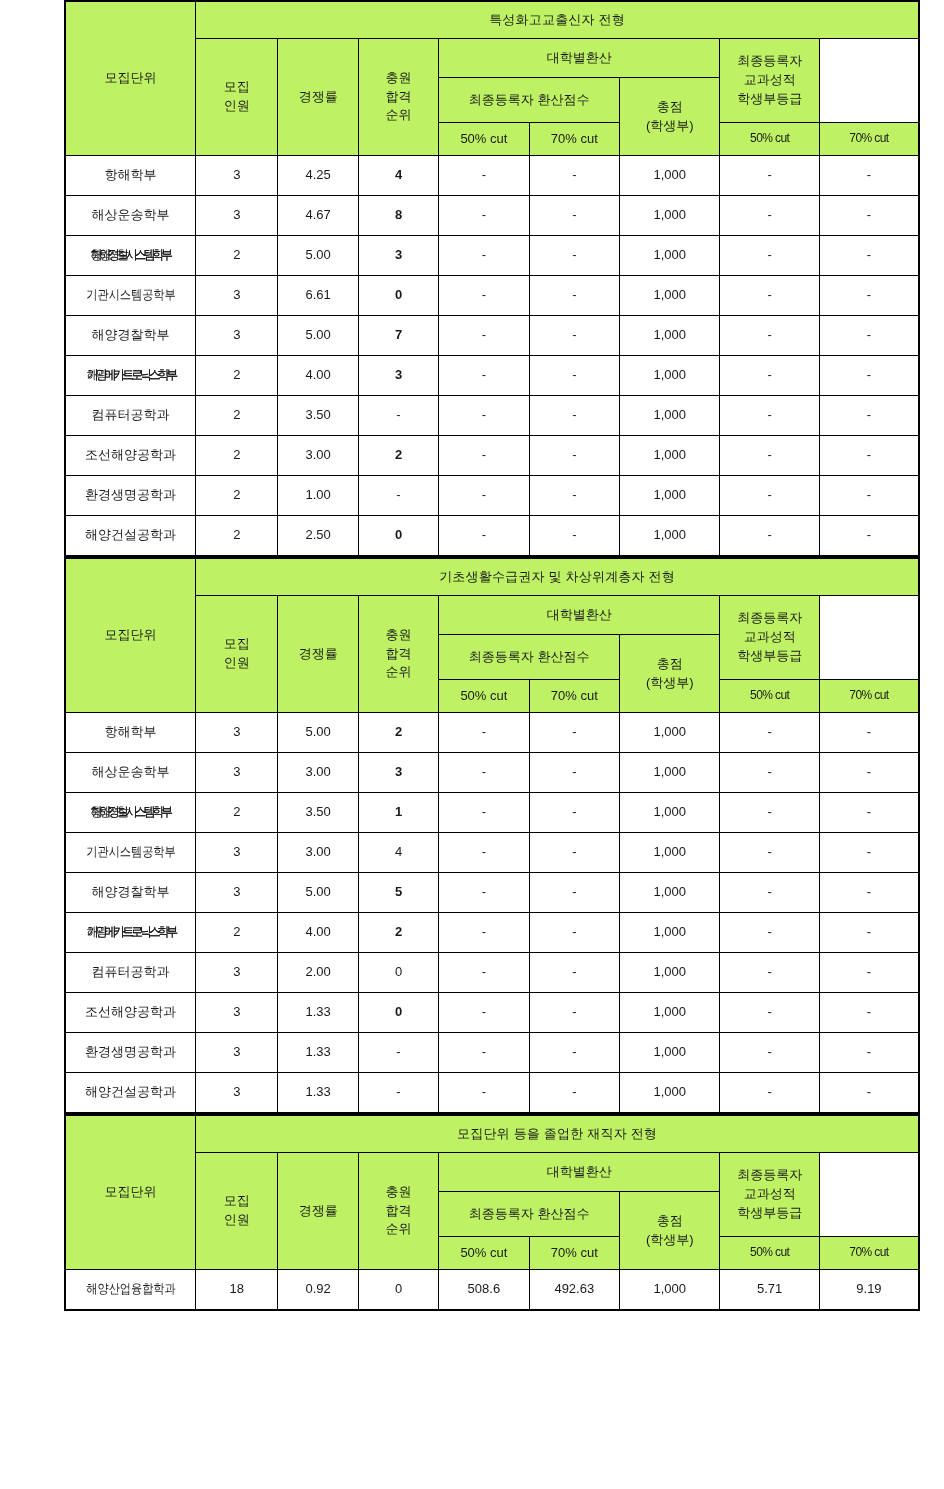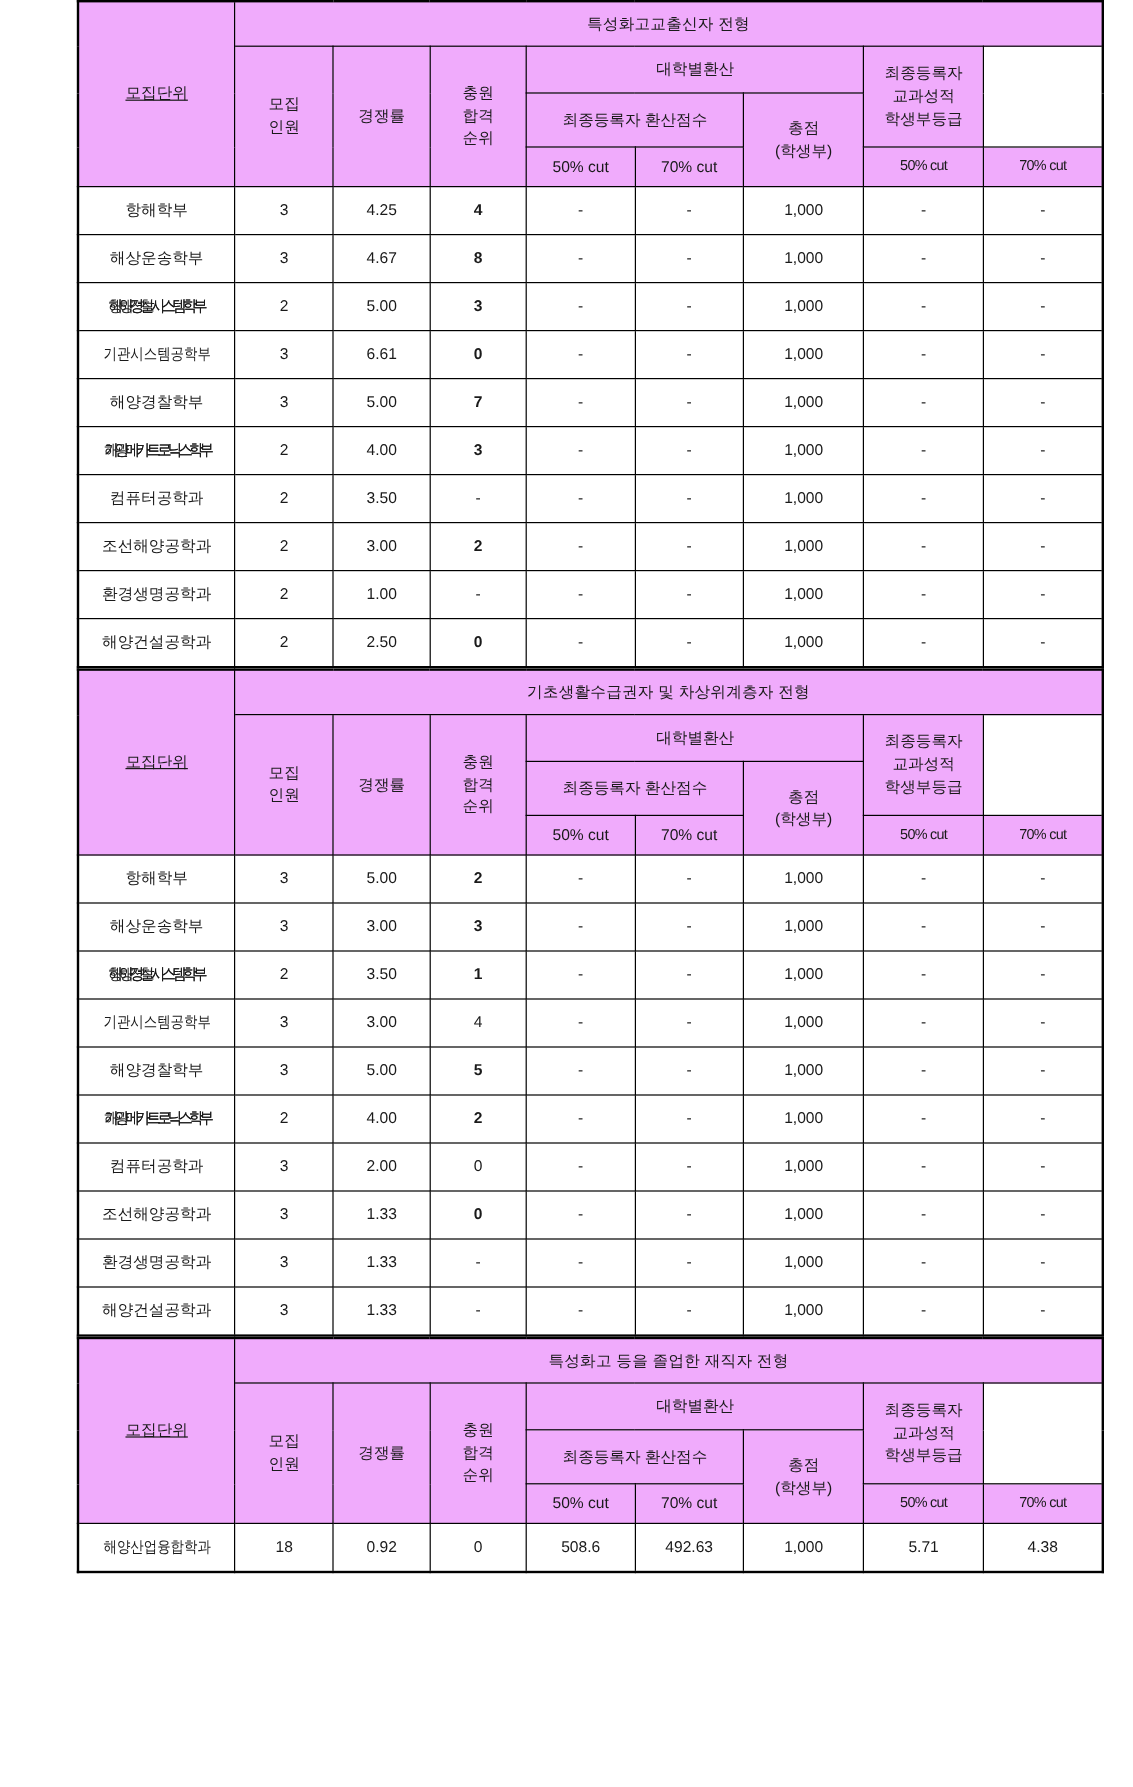--- a/index.html
+++ b/index.html
@@ -48,31 +48,30 @@
 
   
   table.adm.tbl {
     border-top: 2px solid #000;
     border-bottom: 2px solid #000;
     border-left: 2px solid #000;
     border-right: 2px solid #000;
   }
 
   .hdr {
-    background: #f0abfc;
+    background: #bef264;
   }
 
   .hdr-title {
     font-size: 13.5px;
     letter-spacing: 0.2px;
   }
 
   .unit-head {
     font-size: 13.5px;
-    text-decoration: underline;
   }
 
   .multi {
     font-size: 13px;
     line-height: 1.55;
   }
 
   .cutlbl {
     font-size: 12.5px;
   }
@@ -455,21 +454,21 @@
           <col class="c-rank">
           <col class="c-c50">
           <col class="c-c70">
           <col class="c-total">
           <col class="c-g50">
           <col class="c-g70">
         </colgroup>
         <tbody>
           <tr>
             <td class="hdr unit-head" rowspan="4" style="height: 44px;"><span>모집단위</span></td>
-            <td class="hdr hdr-title" colspan="8" style="height: 36px;"><span>특성화고 등을 졸업한 재직자 전형</span></td>
+            <td class="hdr hdr-title" colspan="8" style="height: 36px;"><span>모집단위 등을 졸업한 재직자 전형</span></td>
           </tr>
           <tr>
             <td class="hdr multi" rowspan="3">
               <div>모집</div>
               <div>인원</div>
             </td>
             <td class="hdr" rowspan="3"><span>경쟁률</span></td>
             <td class="hdr multi" rowspan="3">
               <div>충원</div>
               <div>합격</div>
@@ -497,18 +496,18 @@
           </tr>
           <tr>
             <td style="height: 39px;"><span class="dept cond">해양산업융합학과</span></td>
             <td class="num"><span>18</span></td>
             <td class="num"><span>0.92</span></td>
             <td class="num"><span>0</span></td>
             <td class="num"><span>508.6</span></td>
             <td class="num"><span>492.63</span></td>
             <td class="num"><span>1,000</span></td>
             <td class="num"><span>5.71</span></td>
-            <td class="num"><span>4.38</span></td>
+            <td class="num"><span>9.19</span></td>
           </tr>
         </tbody>
       </table>
     </div>
 </div>
 
 </body></html>

